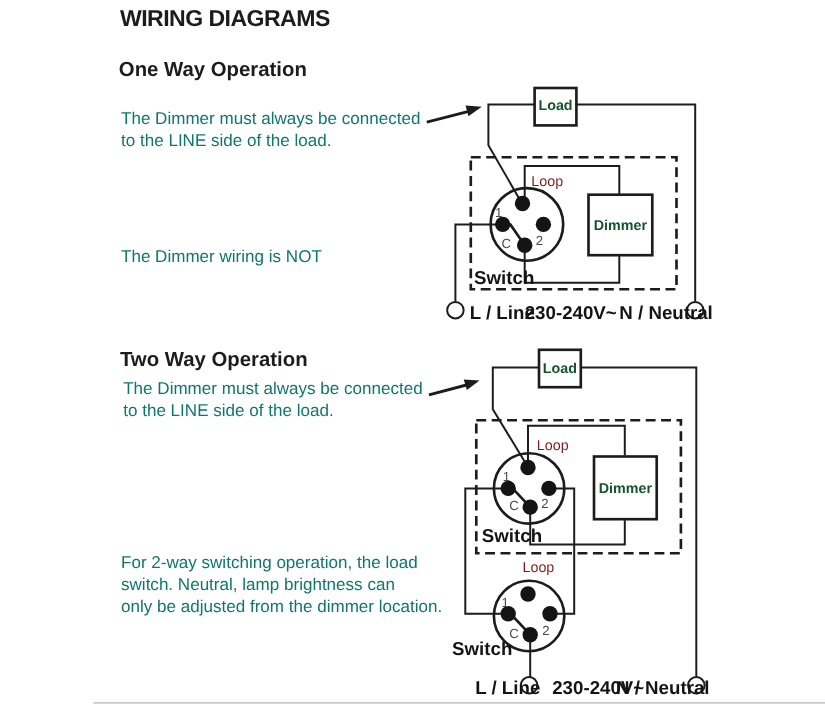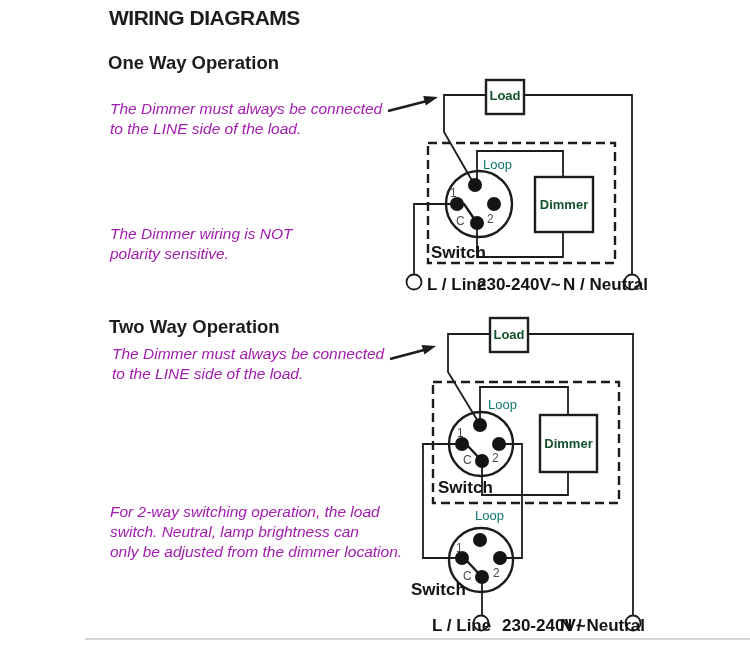--- a/index.html
+++ b/index.html
@@ -3,25 +3,25 @@
 <meta charset="utf-8">
 <style>
   html,body { margin:0; padding:0; background:#fff; }
   .canvas {
     position:relative; width:750px; height:645px; background:#ffffff;
     font-family:"Liberation Sans", sans-serif; color:#1c1c1c; overflow:hidden;
   }
   .lbl { position:absolute; white-space:nowrap; }
   .h1 { font-size:21px; font-weight:bold; letter-spacing:-0.5px; }
   .h2 { font-size:18.5px; font-weight:bold; }
-  .body-text { font-size:15.5px; line-height:19.5px; color:#a21caf;font-style:italic; }
+  .body-text { font-size:15.5px; line-height:19.5px; color:#0f766e; }
   .body-text div { white-space:nowrap; }
   .dlabel { font-size:17px; font-weight:bold; color:#141414; }
   .boxlabel { font-size:13px; font-weight:bold; color:#14532d; text-align:center; }
-  .graylabel { font-size:13px; font-weight:normal; color:#0f766e; }
+  .graylabel { font-size:13px; font-weight:normal; color:#7f1d1d; }
   .termnum { font-size:12px; font-weight:normal; color:#4a4a4a; }
   svg { position:absolute; left:0; top:0; }
   .wire { fill:none; stroke:#1c1c1c; stroke-width:1.8; }
   .thick { fill:#ffffff; stroke:#1c1c1c; stroke-width:2.4; }
   .dashbox { fill:none; stroke:#1c1c1c; stroke-width:2.4; stroke-dasharray:9 5; }
   .dot { fill:#141414; stroke:none; }
   .blade { fill:none; stroke:#1c1c1c; stroke-width:2.4; stroke-linecap:round; }
   .term { fill:#ffffff; stroke:#1c1c1c; stroke-width:1.8; }
   .arrow-line { stroke:#1c1c1c; stroke-width:2.6; fill:none; }
   .arrow-head { fill:#1c1c1c; stroke:none; }
@@ -99,21 +99,20 @@
 
   <div class="lbl h1" style="left:109px; top:6px;">WIRING DIAGRAMS</div>
 
   <div class="lbl h2" style="left:108px; top:52px;">One Way Operation</div>
   <div class="lbl body-text" style="left:110px; top:99px;">
     <div>The Dimmer must always be connected</div>
     <div>to the LINE side of the load.</div>
   </div>
   <div class="lbl body-text" style="left:110px; top:224px;">
     <div>The Dimmer wiring is NOT</div>
-    <div>polarity sensitive.</div>
   </div>
 
   <div class="lbl boxlabel" style="left:486px; top:88px; width:38px;">Load</div>
   <div class="lbl boxlabel" style="left:535px; top:197px; width:58px;">Dimmer</div>
   <div class="lbl graylabel" style="left:483px; top:157px;">Loop</div>
   <div class="lbl termnum" style="left:450px; top:186px;">1</div>
   <div class="lbl termnum" style="left:487px; top:212px;">2</div>
   <div class="lbl termnum" style="left:456px; top:214px;">C</div>
   <div class="lbl dlabel" style="left:431px; top:243px;">Switch</div>
   <div class="lbl dlabel" style="left:427px; top:275px;">L / Line</div>

